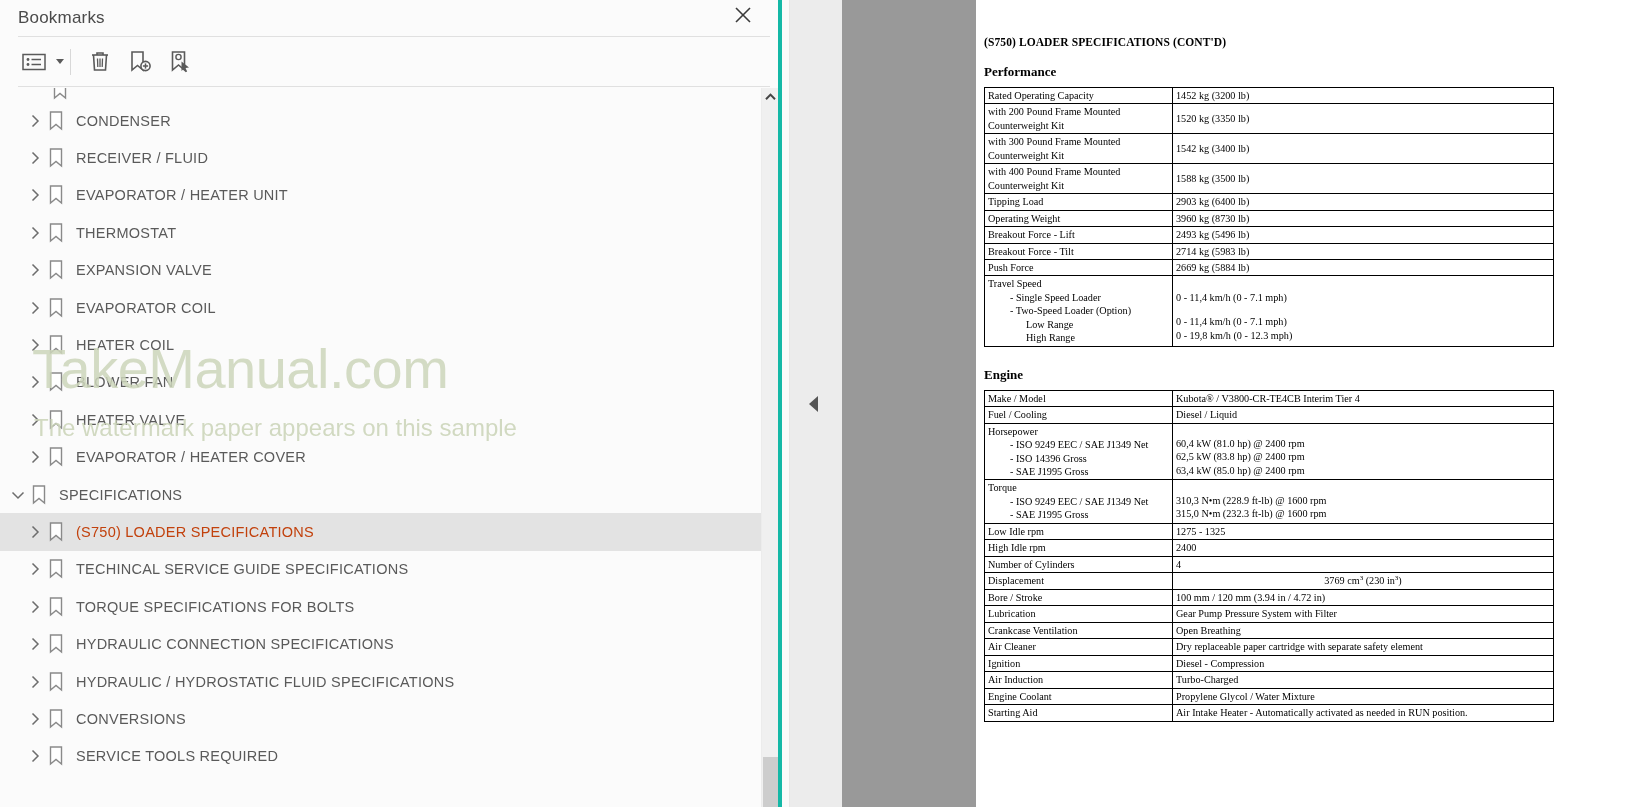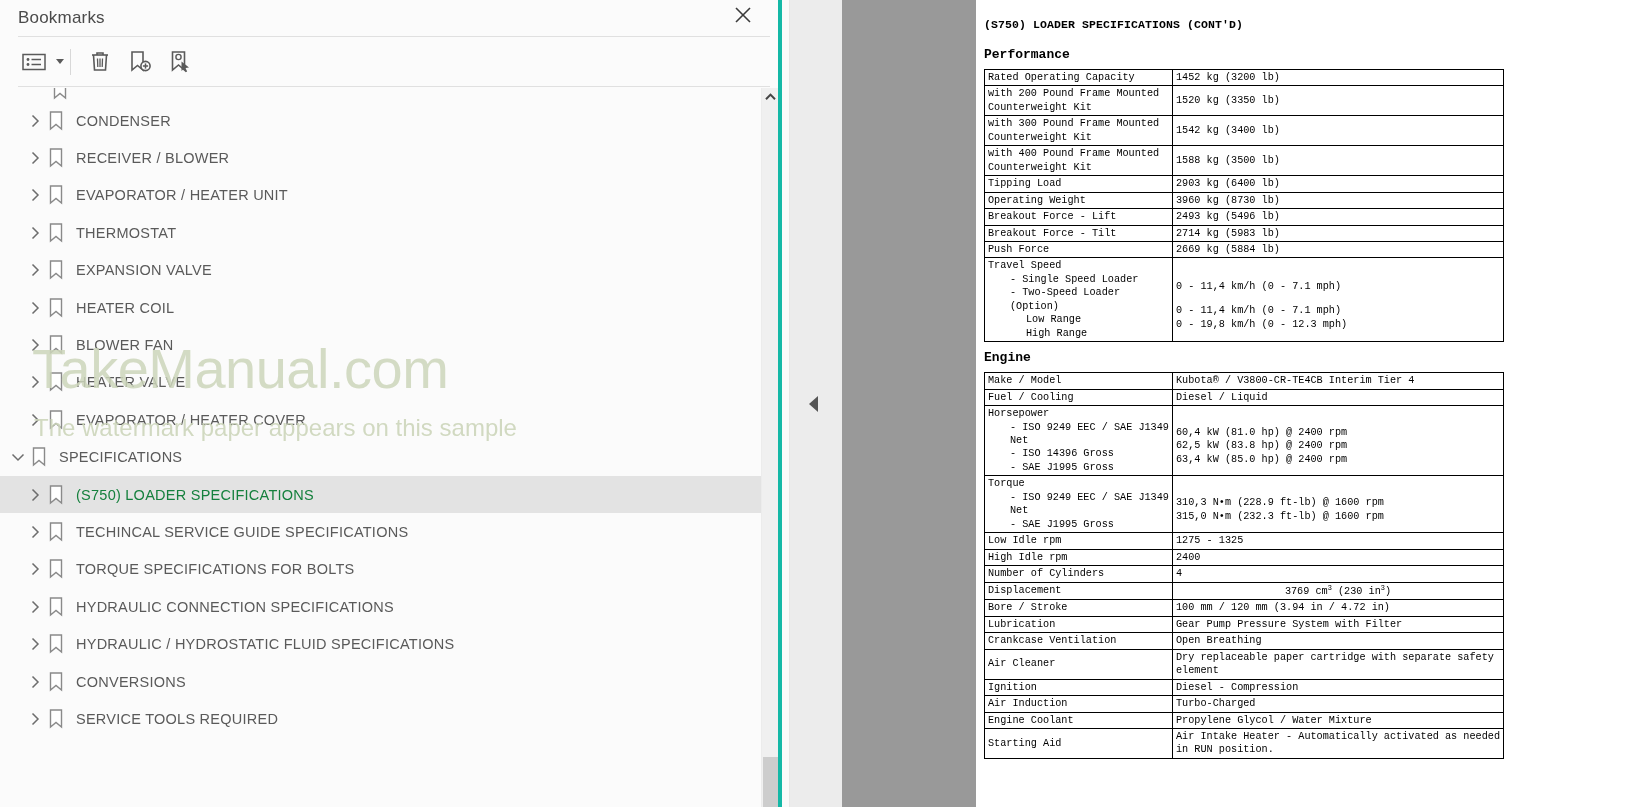--- a/index.html
+++ b/index.html
@@ -82,21 +82,21 @@
   .bm-bmicon {
     width: 20px; height: 37px; display:flex; align-items:center; justify-content:center;
     color: #7a7a7a; flex: none;
   }
   .bm-label {
     font-size: 14.5px; color: #5a5a5a; letter-spacing: .25px;
     white-space: nowrap; margin-left: 10px;
     font-family: "Liberation Sans", sans-serif;
     text-align: center;
   }
-  .bm-row.highlighted .bm-label { color: #15803d; }
+  .bm-row.highlighted .bm-label { color: #c2410c; }
   .lvl1 { padding-left: 24px; }
   .lvl2 { padding-left: 7px; }
 
   
   #watermark {
     position: absolute; left: 0; top: 330px; width: 782px; height: 130px;
     pointer-events: none; z-index: 5;
   }
   #wm-main {
     position: absolute; left: 32px; top: 6px;
@@ -144,36 +144,36 @@
   
   #viewer {
     position: absolute; left: 842px; top: 0; width: 793px; height: 807px;
     background: #999999; overflow: hidden;
   }
   #page {
     position: absolute; left: 134px; top: 0; width: 659px; height: 807px;
     background: #ffffff;
   }
   #page-inner {
-    position: relative; padding: 18px 0 0 8px;
-    font-family: Liberation Mono, monospace;
+    position: relative; padding: 36px 0 0 8px;
+    font-family: Liberation Serif, serif;
     color: #000;
   }
   .doc-h1 {
     font-size: 11.5px; font-weight: bold; letter-spacing: .1px;
     margin: 0 0 16px 0;
   }
   .doc-h2 {
     font-size: 13px; font-weight: bold; margin: 0 0 7px 0;
   }
   table.spec {
     border-collapse: collapse;
-    width: 520px;
+    width: 570px;
     table-layout: fixed;
-    margin-bottom: 8px;
+    margin-bottom: 20px;
   }
   table.spec td {
     border: 1px solid #000;
     font-size: 10.2px;
     line-height: 1.32;
     padding: 1px 3px;
     vertical-align: middle;
     color: #000;
   }
   td.k { width: 188px; }
@@ -270,21 +270,21 @@
             <span class="bm-twisty">
               <svg width="10" height="14" viewBox="0 0 10 14" aria-hidden="true">
                 <path d="M2.5 1.5 L8 7 L2.5 12.5" fill="none" stroke="currentColor" stroke-width="1.5"></path>
               </svg>
             </span>
             <span class="bm-bmicon">
               <svg width="16" height="20" viewBox="0 0 16 20" aria-hidden="true">
                 <path d="M2.5 1 h11 v17 l-5.5 -4.6 L2.5 18 Z" fill="#fff" stroke="#8a8a8a" stroke-width="1.4"></path>
               </svg>
             </span>
-            <span class="bm-label">RECEIVER / BLOWER</span>
+            <span class="bm-label">RECEIVER / FLUID</span>
           </div>
           <div class="bm-row lvl1">
             <span class="bm-twisty">
               <svg width="10" height="14" viewBox="0 0 10 14" aria-hidden="true">
                 <path d="M2.5 1.5 L8 7 L2.5 12.5" fill="none" stroke="currentColor" stroke-width="1.5"></path>
               </svg>
             </span>
             <span class="bm-bmicon">
               <svg width="16" height="20" viewBox="0 0 16 20" aria-hidden="true">
                 <path d="M2.5 1 h11 v17 l-5.5 -4.6 L2.5 18 Z" fill="#fff" stroke="#8a8a8a" stroke-width="1.4"></path>
@@ -310,20 +310,33 @@
               <svg width="10" height="14" viewBox="0 0 10 14" aria-hidden="true">
                 <path d="M2.5 1.5 L8 7 L2.5 12.5" fill="none" stroke="currentColor" stroke-width="1.5"></path>
               </svg>
             </span>
             <span class="bm-bmicon">
               <svg width="16" height="20" viewBox="0 0 16 20" aria-hidden="true">
                 <path d="M2.5 1 h11 v17 l-5.5 -4.6 L2.5 18 Z" fill="#fff" stroke="#8a8a8a" stroke-width="1.4"></path>
               </svg>
             </span>
             <span class="bm-label">EXPANSION VALVE</span>
+          </div>
+          <div class="bm-row lvl1">
+            <span class="bm-twisty">
+              <svg width="10" height="14" viewBox="0 0 10 14" aria-hidden="true">
+                <path d="M2.5 1.5 L8 7 L2.5 12.5" fill="none" stroke="currentColor" stroke-width="1.5"></path>
+              </svg>
+            </span>
+            <span class="bm-bmicon">
+              <svg width="16" height="20" viewBox="0 0 16 20" aria-hidden="true">
+                <path d="M2.5 1 h11 v17 l-5.5 -4.6 L2.5 18 Z" fill="#fff" stroke="#8a8a8a" stroke-width="1.4"></path>
+              </svg>
+            </span>
+            <span class="bm-label">EVAPORATOR COIL</span>
           </div>
           <div class="bm-row lvl1">
             <span class="bm-twisty">
               <svg width="10" height="14" viewBox="0 0 10 14" aria-hidden="true">
                 <path d="M2.5 1.5 L8 7 L2.5 12.5" fill="none" stroke="currentColor" stroke-width="1.5"></path>
               </svg>
             </span>
             <span class="bm-bmicon">
               <svg width="16" height="20" viewBox="0 0 16 20" aria-hidden="true">
                 <path d="M2.5 1 h11 v17 l-5.5 -4.6 L2.5 18 Z" fill="#fff" stroke="#8a8a8a" stroke-width="1.4"></path>

